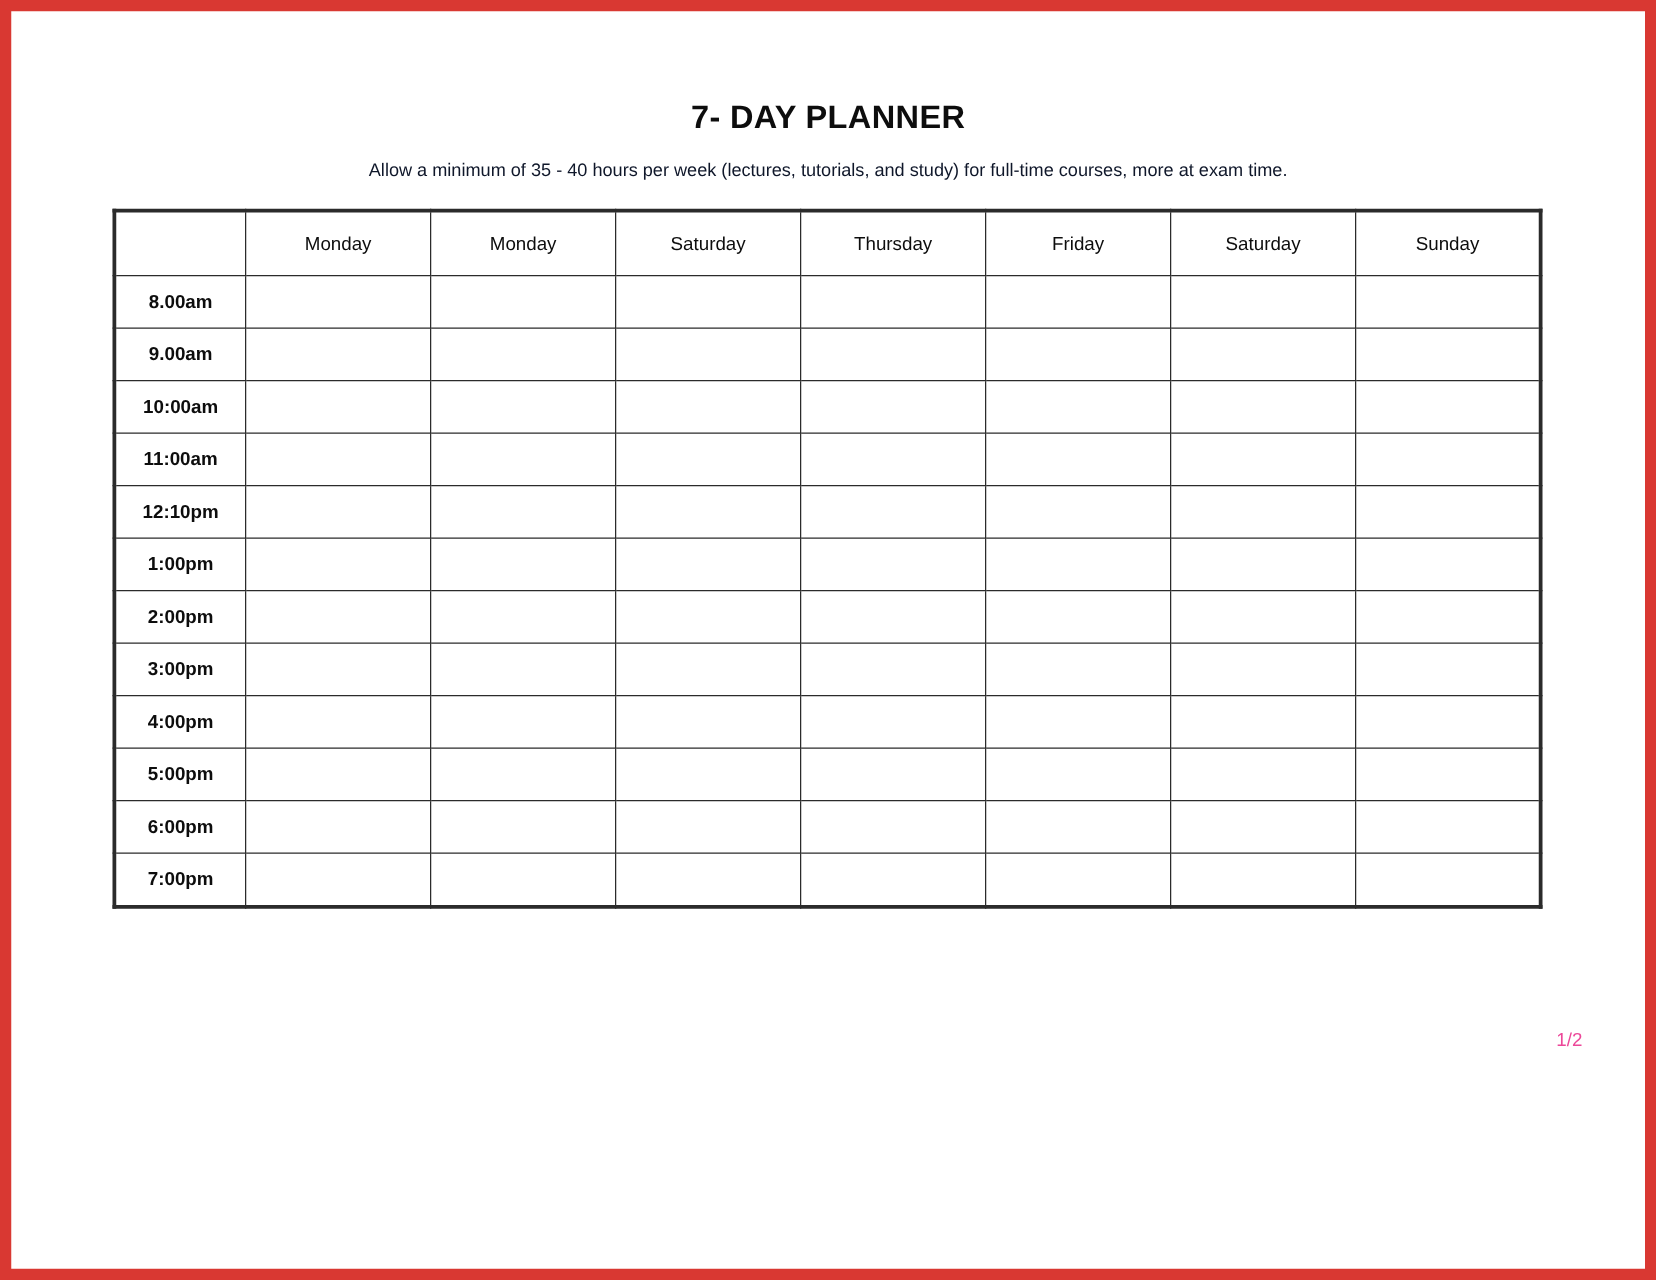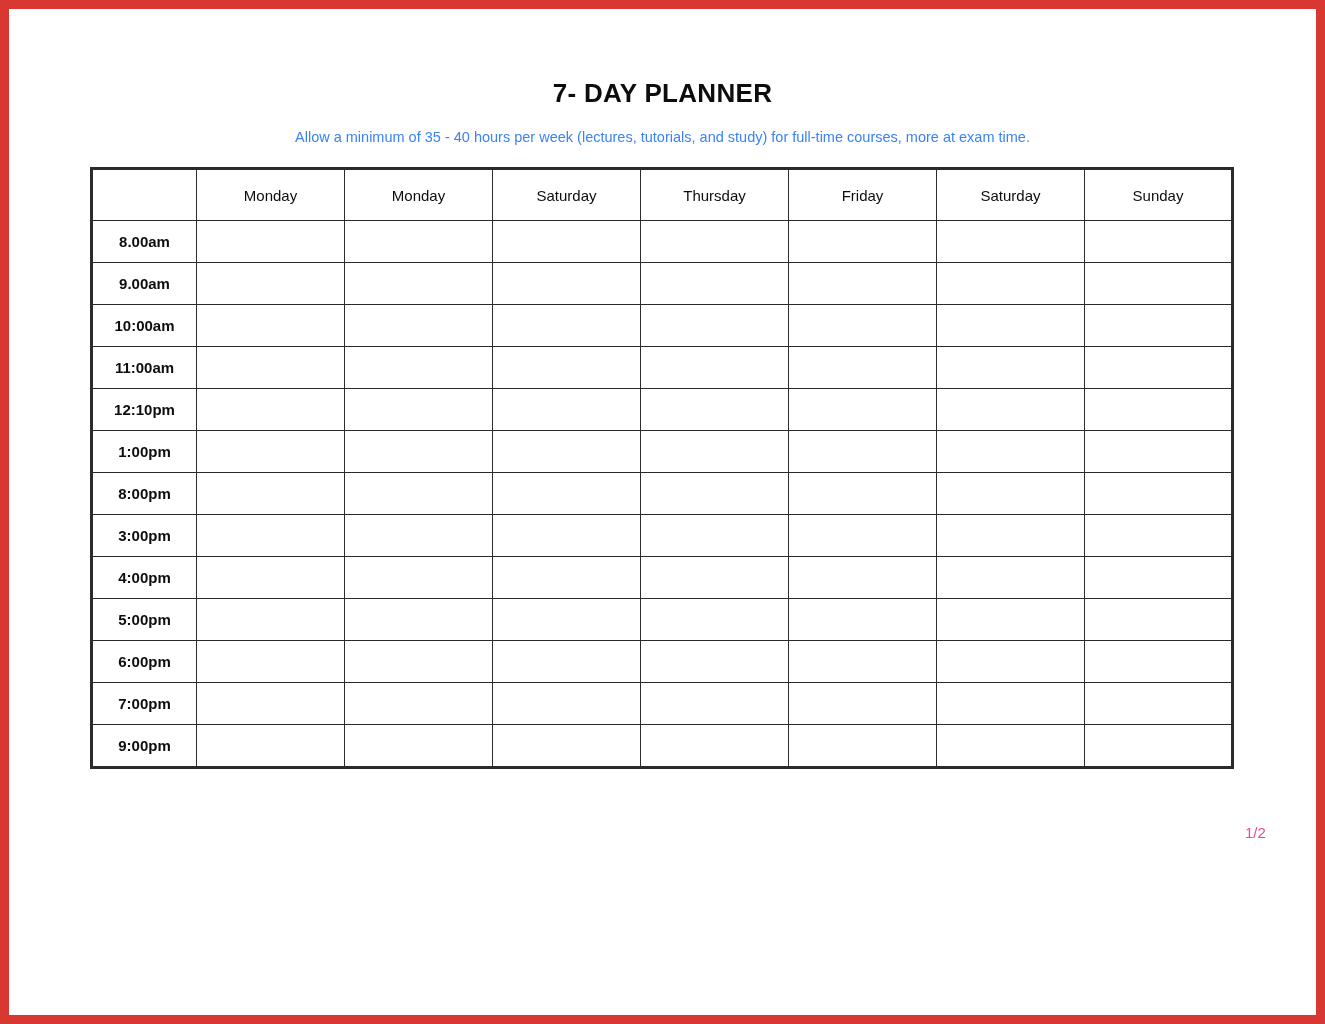--- a/index.html
+++ b/index.html
@@ -50,21 +50,21 @@
   }
 
   #doc-subtitle {
     position: absolute;
     left: 0;
     top: 129px;
     width: 1325px;
     text-align: center;
     font-size: 14.5px;
     font-weight: normal;
-    color: #3b82f6;
+    color: #0f172a;
   }
 
   #planner-table-wrap {
     position: absolute;
     left: 90px;
     top: 167px;
     width: 1142px;
   }
 
   table.planner {
@@ -212,21 +212,21 @@
             <td class="time-cell">1:00pm</td>
             <td class="slot-cell"></td>
             <td class="slot-cell"></td>
             <td class="slot-cell"></td>
             <td class="slot-cell"></td>
             <td class="slot-cell"></td>
             <td class="slot-cell"></td>
             <td class="slot-cell"></td>
           </tr>
           <tr>
-            <td class="time-cell">8:00pm</td>
+            <td class="time-cell">2:00pm</td>
             <td class="slot-cell"></td>
             <td class="slot-cell"></td>
             <td class="slot-cell"></td>
             <td class="slot-cell"></td>
             <td class="slot-cell"></td>
             <td class="slot-cell"></td>
             <td class="slot-cell"></td>
           </tr>
           <tr>
             <td class="time-cell">3:00pm</td>
@@ -263,30 +263,20 @@
             <td class="slot-cell"></td>
             <td class="slot-cell"></td>
             <td class="slot-cell"></td>
             <td class="slot-cell"></td>
             <td class="slot-cell"></td>
             <td class="slot-cell"></td>
             <td class="slot-cell"></td>
           </tr>
           <tr>
             <td class="time-cell">7:00pm</td>
-            <td class="slot-cell"></td>
-            <td class="slot-cell"></td>
-            <td class="slot-cell"></td>
-            <td class="slot-cell"></td>
-            <td class="slot-cell"></td>
-            <td class="slot-cell"></td>
-            <td class="slot-cell"></td>
-          </tr>
-          <tr>
-            <td class="time-cell">9:00pm</td>
             <td class="slot-cell"></td>
             <td class="slot-cell"></td>
             <td class="slot-cell"></td>
             <td class="slot-cell"></td>
             <td class="slot-cell"></td>
             <td class="slot-cell"></td>
             <td class="slot-cell"></td>
           </tr>
         </tbody>
     </table>

